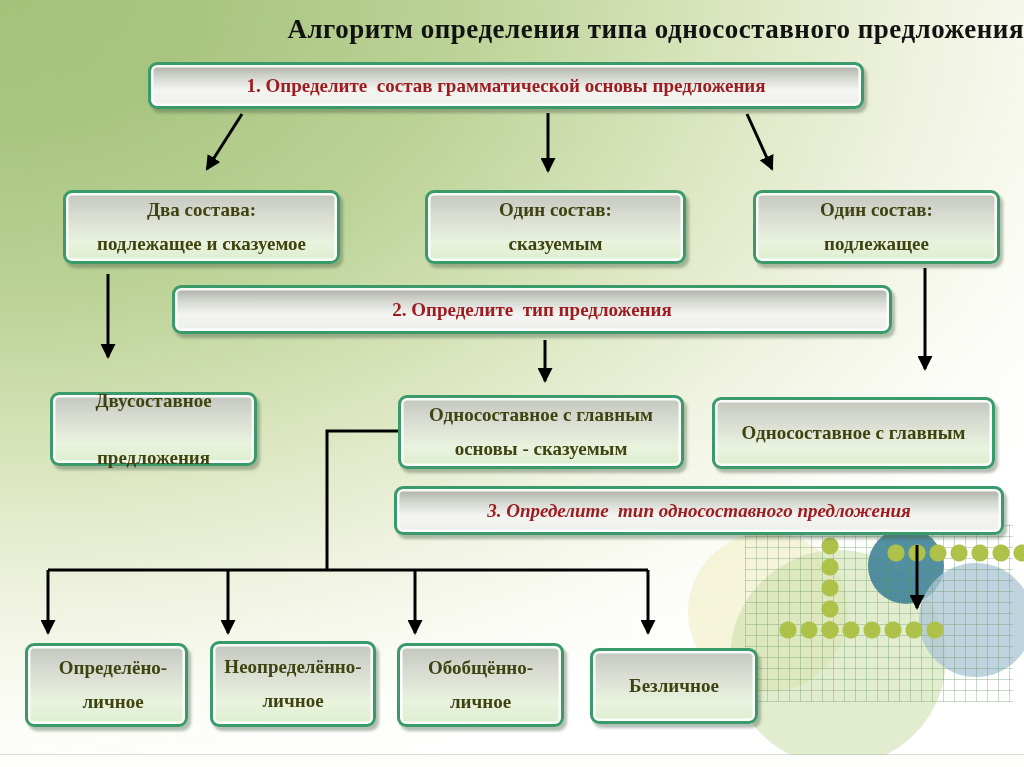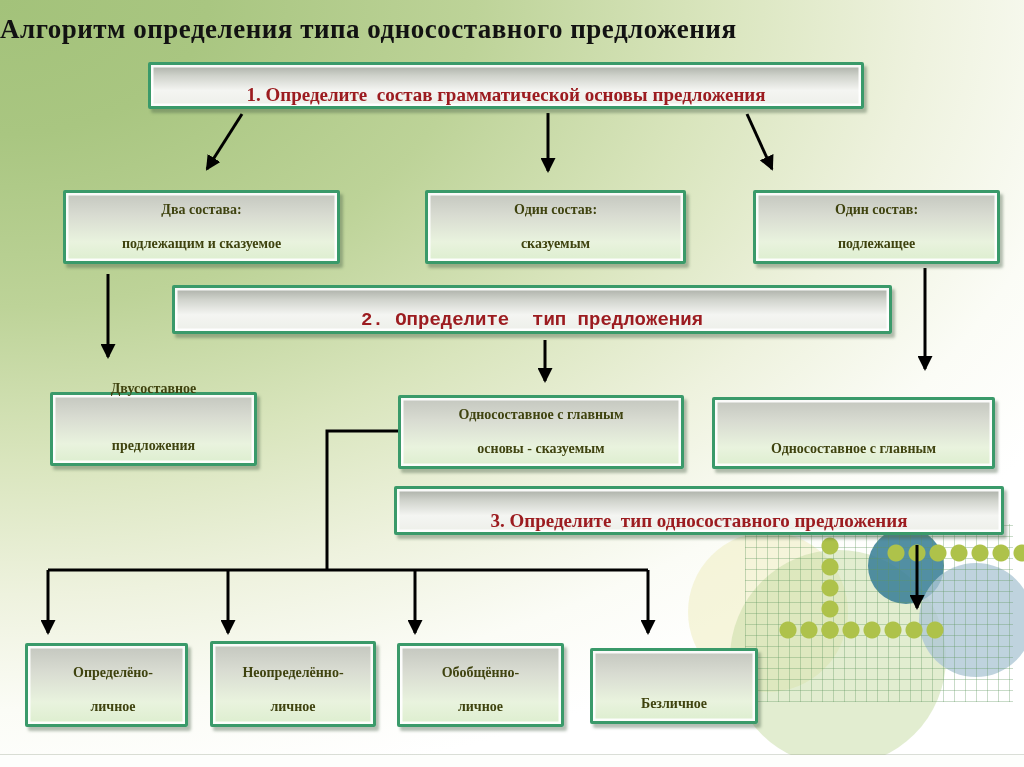--- a/index.html
+++ b/index.html
@@ -5,36 +5,36 @@
   html,body{margin:0;padding:0;background:#888;}
   #stage{
     position:relative;width:1024px;height:767px;overflow:hidden;
     font-family:"Liberation Serif","DejaVu Serif",serif;
     background:
       radial-gradient(145% 125% at 0% 0%,
         #a3c27a 0%, #a9c681 14%, #bdd398 32%,
         #d9e5bd 48%, #eef2de 62%, #fbfcf6 74%, #ffffff 84%);
   }
   .title{
-    position:absolute;top:14px;left:0;width:100%;text-align:left;
+    position:absolute;top:14px;left:0;width:100%;text-align:right;
     font-size:27px;font-weight:bold;color:#121212;letter-spacing:.5px;
   }
   .box{
-    position:absolute;border:3px solid #3a9a6a;border-radius:2px;
+    position:absolute;border:3px solid #3a9a6a;border-radius:9px;
     box-shadow:3px 4px 3px rgba(70,95,70,.40), inset 0 0 0 2.5px rgba(255,255,255,.92);
-    display:flex;flex-direction:column;align-items:center;justify-content:flex-end;
+    display:flex;flex-direction:column;align-items:center;justify-content:center;
     text-align:center;font-weight:bold;box-sizing:border-box;
   }
   .step{
     background:linear-gradient(180deg,#a9ada5 0%,#cfd2cb 26%,#f4f5f2 62%,#edefe9 100%);
     color:#9c1c20;font-size:19px;white-space:pre-wrap;
   }
   .node{
     background:linear-gradient(180deg,#c4c7bf 0%,#d8dbd1 32%,#e9f3de 72%,#ddeecf 100%);
-    color:#3f430f;font-size:14px;line-height:34px;
+    color:#3f430f;font-size:19px;line-height:34px;
   }
   .circle{position:absolute;border-radius:50%;}
   .grid{
     position:absolute;left:745px;top:524px;width:268px;height:178px;
     background-image:
       repeating-linear-gradient(0deg, rgba(95,150,95,.34) 0 1px, rgba(0,0,0,0) 1px 11px),
       repeating-linear-gradient(90deg, rgba(95,150,95,.34) 0 1px, rgba(0,0,0,0) 1px 11px);
   }
   .dots{position:absolute;}
   .dots-v{
@@ -96,48 +96,48 @@
   </svg>
 
   <div class="title">Алгоритм определения типа односоставного предложения</div>
 
   <div class="box step" style="left:148px;top:62px;width:716px;height:47px;">
     <span>1. Определите  состав грамматической основы предложения</span>
   </div>
 
   <div class="box node" style="left:63px;top:190px;width:277px;height:74px;">
     <span>Два состава:</span>
-    <span>подлежащим и сказуемое</span>
+    <span>подлежащее и сказуемое</span>
   </div>
   <div class="box node" style="left:425px;top:190px;width:261px;height:74px;">
     <span>Один состав:</span>
     <span>сказуемым</span>
   </div>
   <div class="box node" style="left:753px;top:190px;width:247px;height:74px;">
     <span>Один состав:</span>
     <span>подлежащее</span>
   </div>
 
-  <div class="box step" style="left:172px;top:285px;width:720px;height:49px;font-family:Liberation Mono, monospace;">
+  <div class="box step" style="left:172px;top:285px;width:720px;height:49px;">
     <span>2. Определите  тип предложения</span>
   </div>
 
   <div class="box node" style="left:50px;top:392px;width:207px;height:74px;gap:23px;">
     <span>Двусоставное</span>
     <span>предложения</span>
   </div>
   <div class="box node" style="left:398px;top:395px;width:286px;height:74px;">
     <span>Односоставное с главным</span>
     <span>основы - сказуемым</span>
   </div>
   <div class="box node" style="left:712px;top:397px;width:283px;height:72px;">
     <span>Односоставное с главным</span>
   </div>
 
-  <div class="box step" style="left:394px;top:486px;width:610px;height:49px;">
+  <div class="box step" style="left:394px;top:486px;width:610px;height:49px;font-style:italic;">
     <span>3. Определите  тип односоставного предложения</span>
   </div>
 
   <div class="box node" style="left:25px;top:643px;width:163px;height:84px;padding-left:13px;">
     <span>Определёно-</span>
     <span>личное</span>
   </div>
   <div class="box node" style="left:210px;top:641px;width:166px;height:86px;">
     <span>Неопределённо-</span>
     <span>личное</span>

